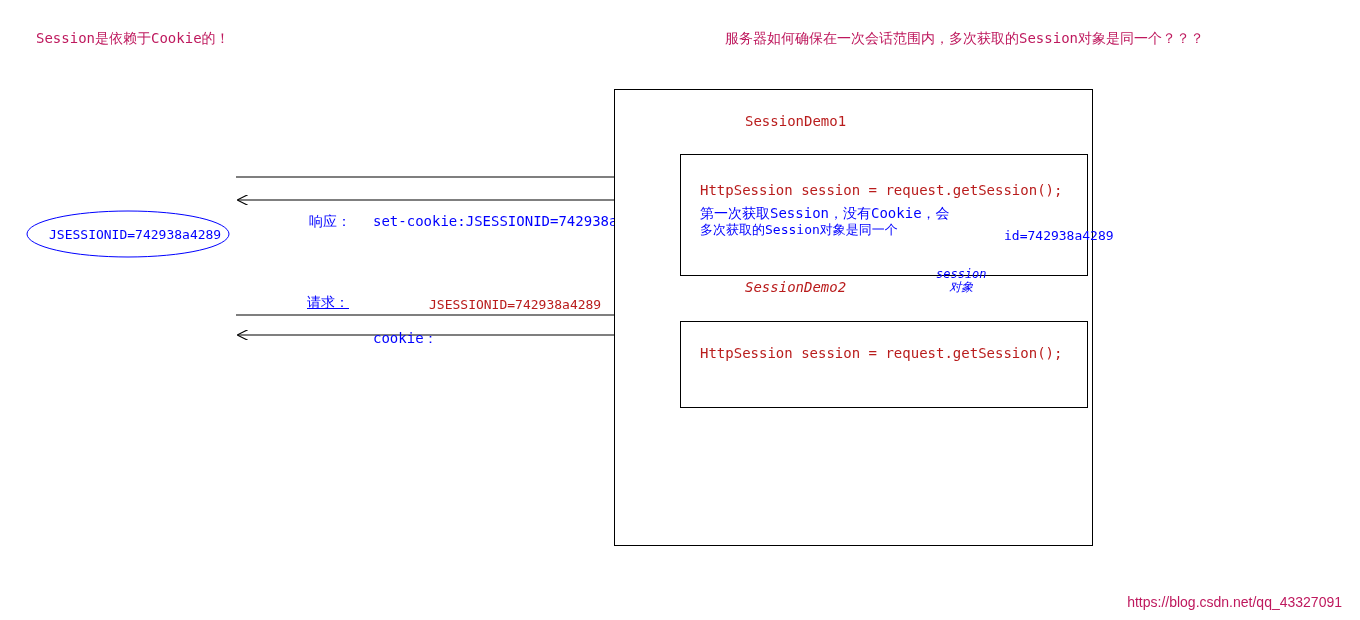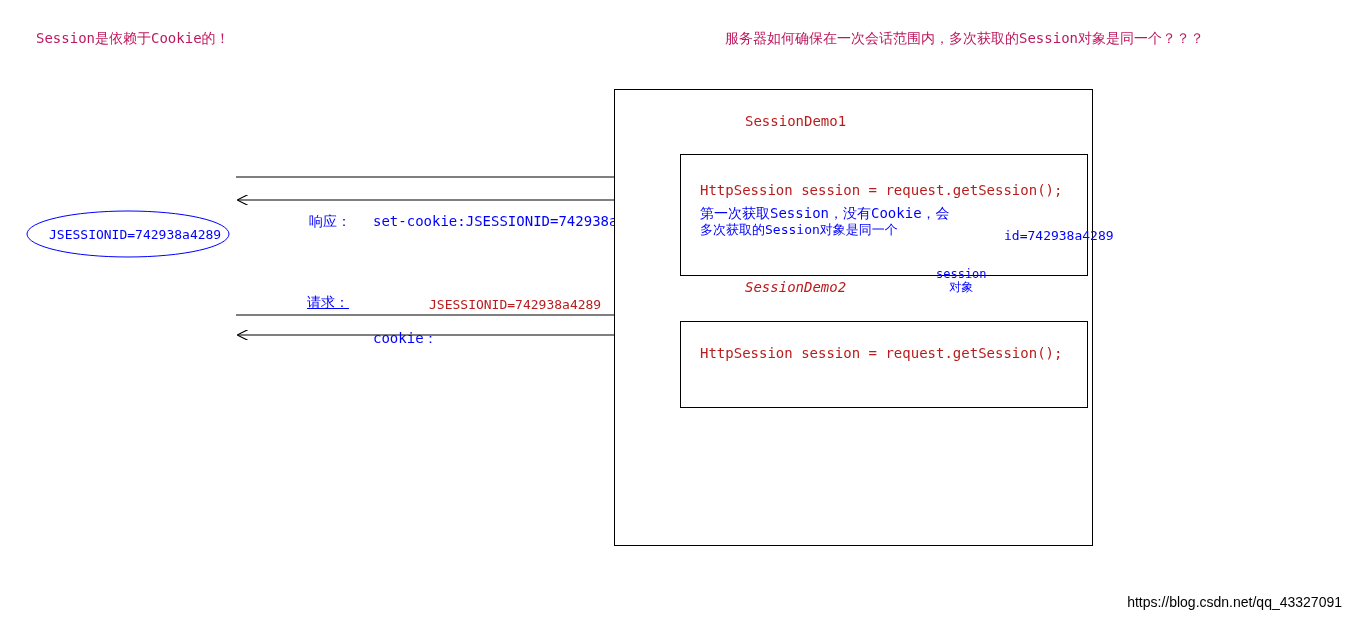--- a/index.html
+++ b/index.html
@@ -12,21 +12,21 @@
     font-size: 14px;
     color: #000;
     position: relative;
   }
   .abs { position: absolute; }
   .red { color: #be185d; }
   .blue { color: #0000ff; }
   .black { color: #b91c1c; }
   .box { border: 1px solid #000; background: #fff; }
   svg.layer { position: absolute; left: 0; top: 0; width: 1360px; height: 620px; pointer-events: none; }
-  .watermark { color: #000000; font-size: 14px; font-family: sans-serif; text-align: right; }
+  .watermark { color: #be185d; font-size: 14px; font-family: sans-serif; text-align: right; }
 </style>
 </head>
 <body>
 
 <div class="abs red" style="left:36px; top:30px;">Session是依赖于Cookie的！</div>
 <div class="abs red" style="left:725px; top:30px;">服务器如何确保在一次会话范围内，多次获取的Session对象是同一个？？？</div>
 
 <svg class="layer">
   <defs>
     <marker id="arrow-black-end" viewBox="0 0 12 12" refX="11" refY="6" markerWidth="9" markerHeight="9" orient="auto">
@@ -75,19 +75,19 @@
 <div class="abs box" style="left:680px; top:154px; width:406px; height:120px;"></div>
 <div class="abs black" style="left:700px; top:182px; font-size:14px;">HttpSession session = request.getSession();</div>
 <div class="abs blue" style="left:700px; top:205px; font-size:14px;">第一次获取Session，没有Cookie，会</div>
 <div class="abs blue" style="left:700px; top:221px; font-size:13px;">多次获取的Session对象是同一个</div>
 
 <div class="abs black" style="left:745px; top:279px;font-style:italic;">SessionDemo2</div>
 
 <div class="abs box" style="left:680px; top:321px; width:406px; height:85px;"></div>
 <div class="abs black" style="left:700px; top:345px; font-size:14px;">HttpSession session = request.getSession();</div>
 
-<div class="abs blue" style="left:936px; top:268px; font-size:12px; text-align:center; line-height:1.1;">
+<div class="abs blue" style="left:936px; top:268px; font-size:12px; text-align:center; line-height:1.1;font-style:italic;">
   <div>session</div>
   <div>对象</div>
 </div>
 <div class="abs blue" style="left:1004px; top:228px; font-size:13px;">id=742938a4289</div>
 
 <div class="abs watermark" style="right:18px; bottom:10px;">https://blog.csdn.net/qq_43327091</div>
 
 </body></html>

